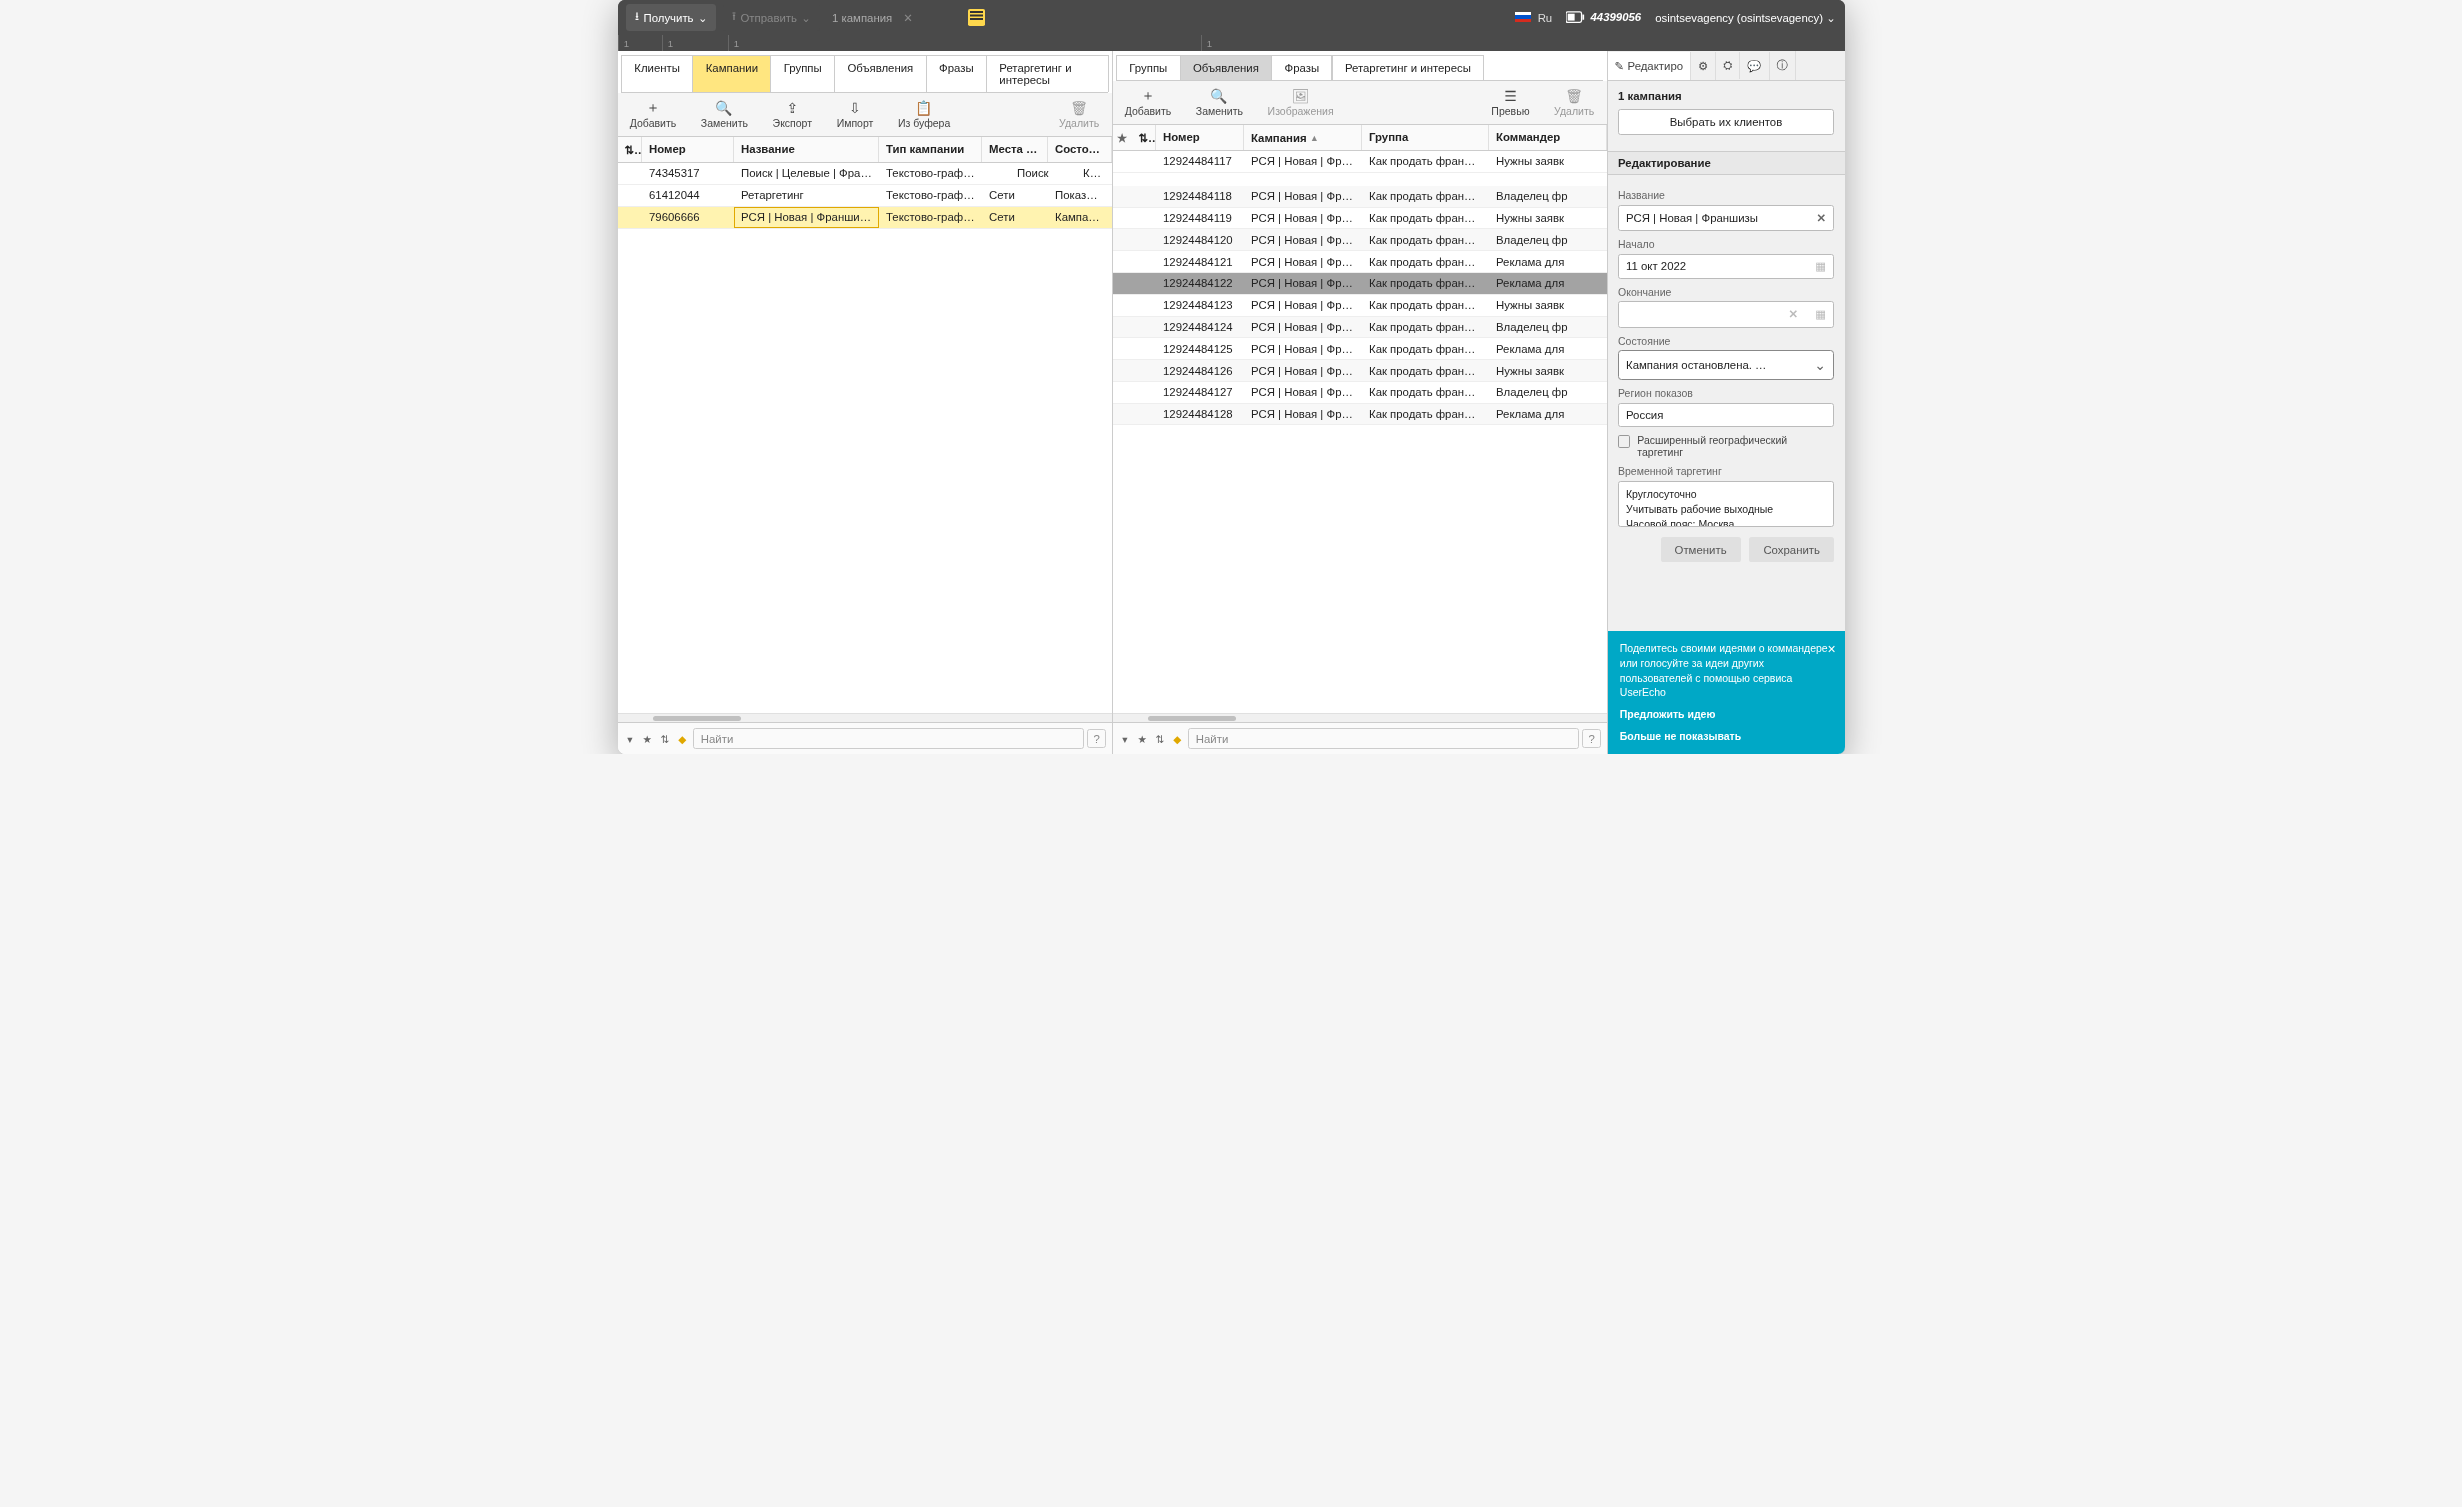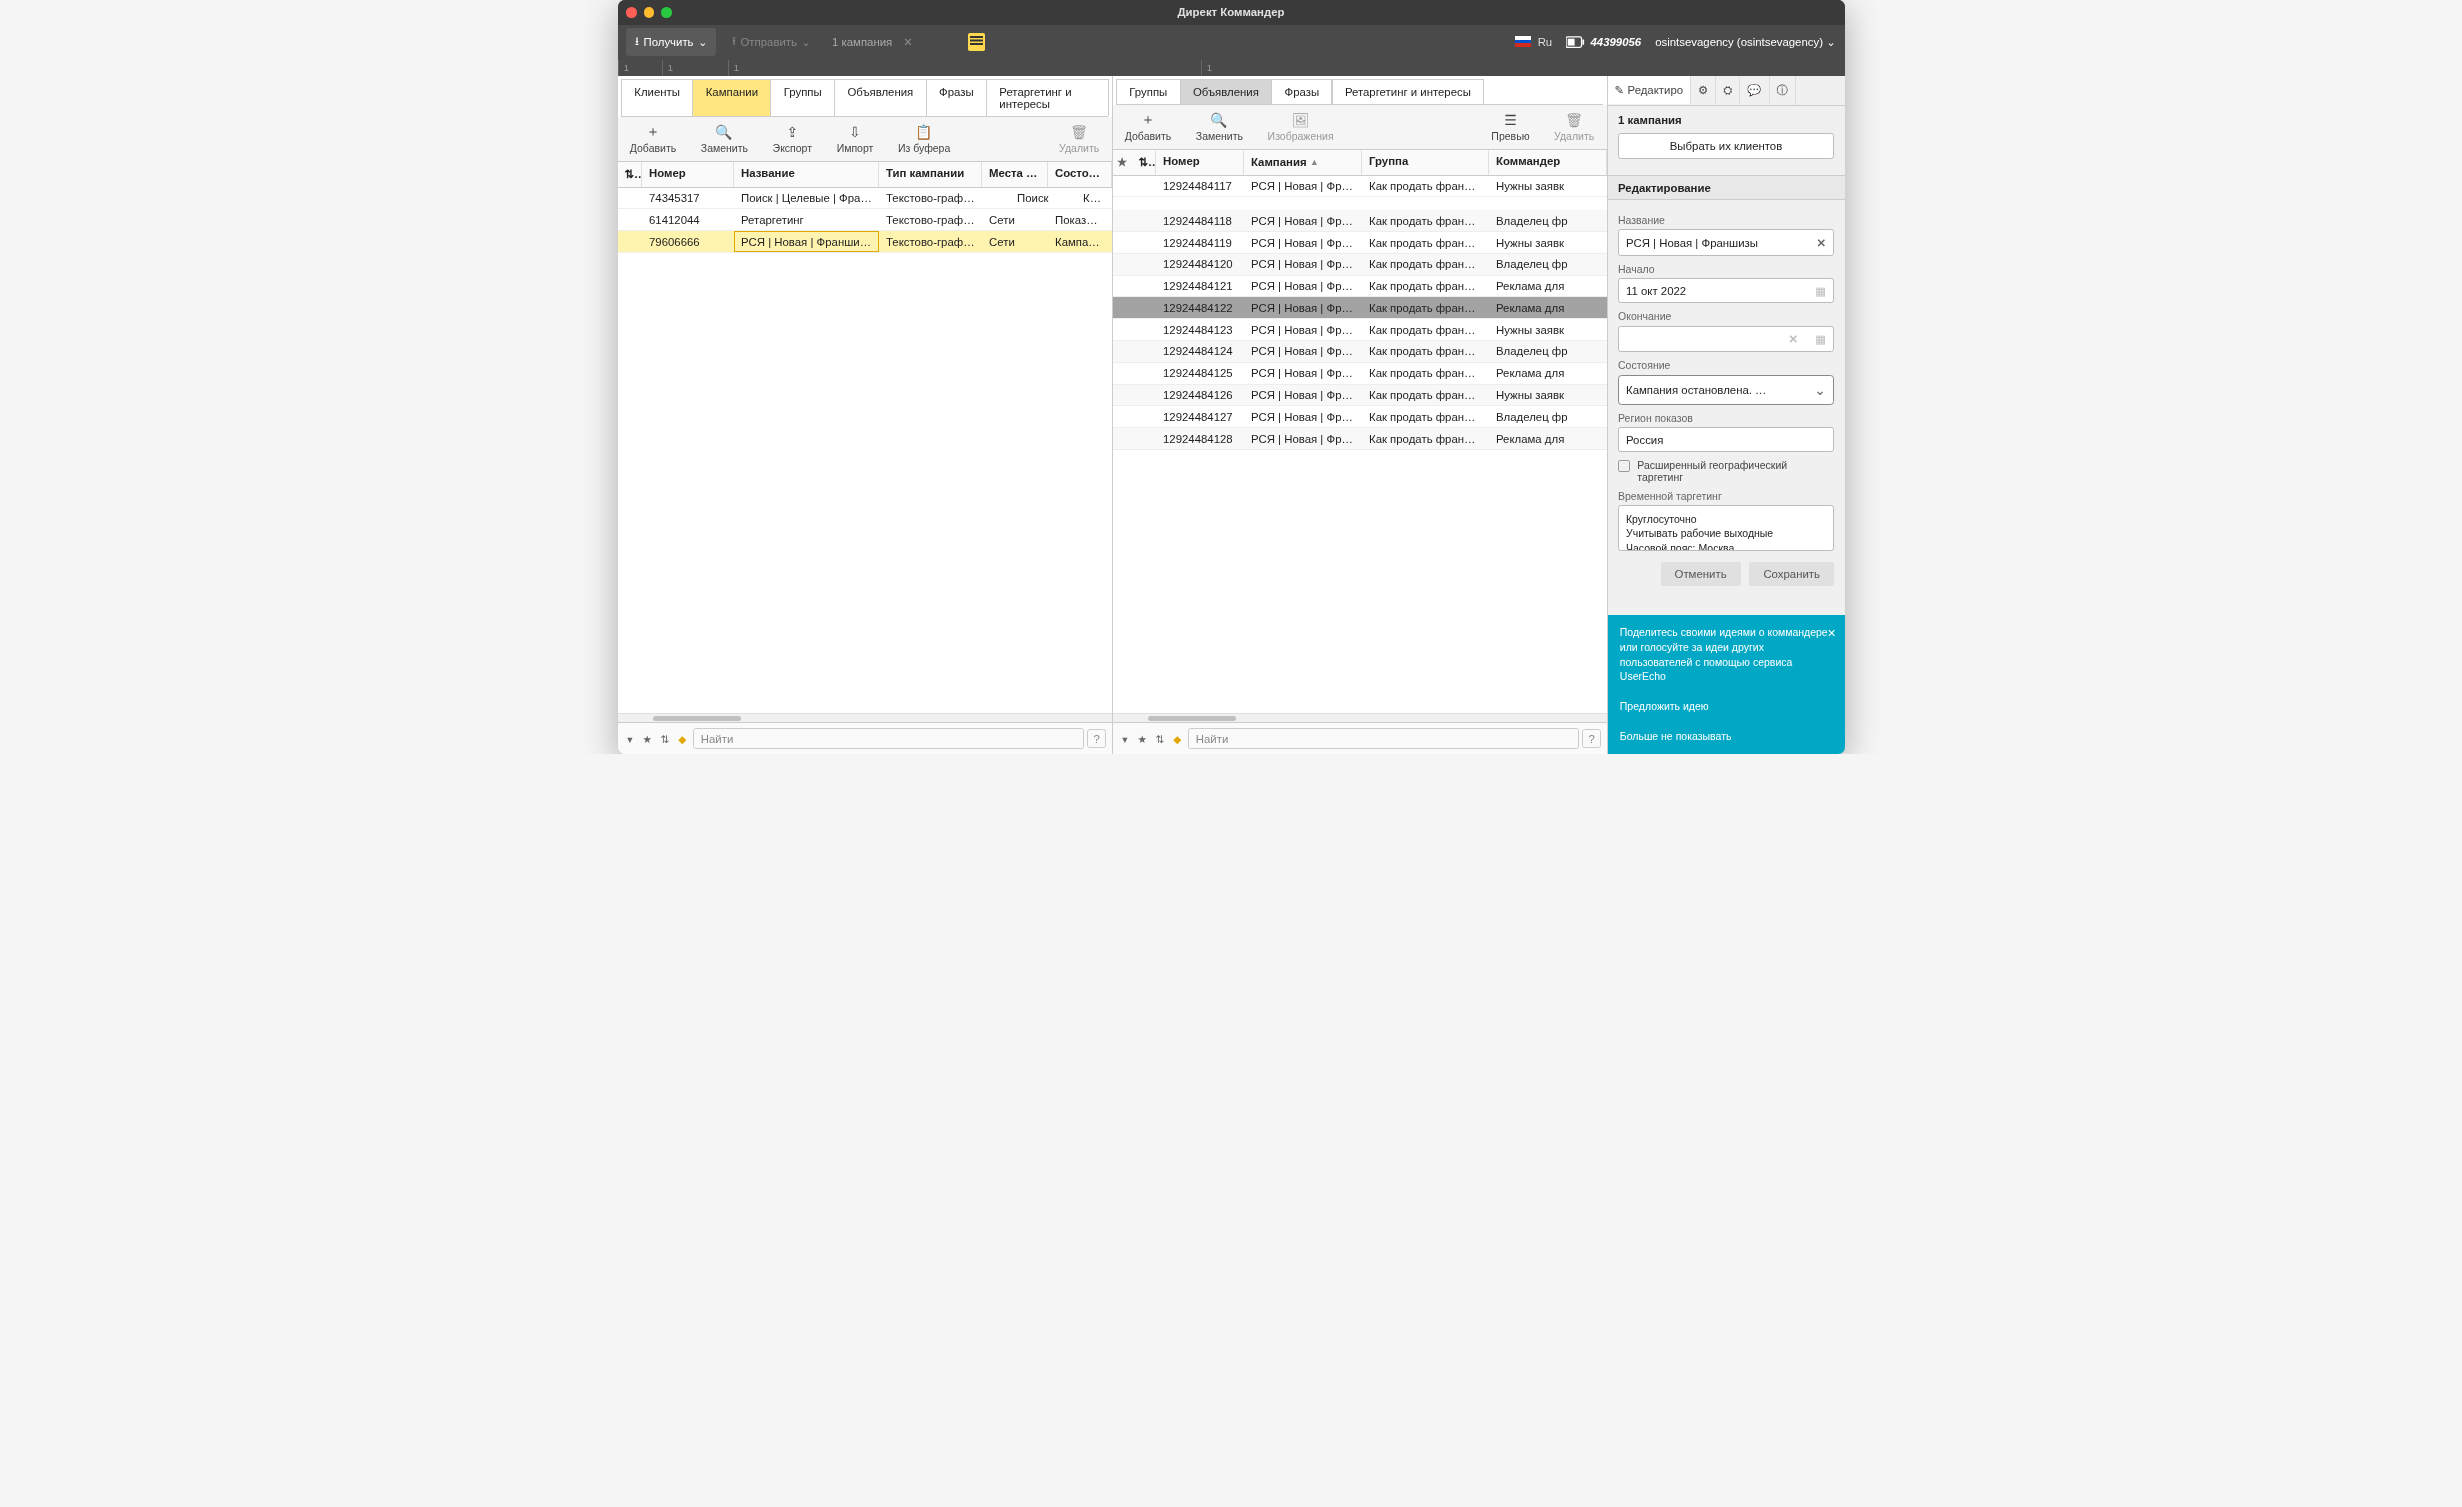--- a/index.html
+++ b/index.html
@@ -73,44 +73,36 @@
 .rc-select { background: #fff; border: 0.9px solid #888; border-radius: 3.5px; padding: 6.1px 7px; display:flex; align-items:center; font-size:11.4px; }
 .rc-select::after { content:'⌄'; margin-left:auto; color:#666; font-size:14px; }
 .rc-check { display:flex; gap:7px; align-items:flex-start; margin-top:7px; font-size:10.5px; color:#444; }
 .rc-check .box { width:12.3px; height:12.3px; border:0.9px solid #999; border-radius:1.8px; margin-top:0.9px; flex-shrink:0; }
 .rc-multiline { background:#fff; border:0.9px solid #bbb; border-radius:2.6px; padding:5.3px 7px; font-size:10.5px; line-height:1.4; height:46px; overflow:hidden; }
 .rc-actions { display:flex; gap:8.8px; justify-content:flex-end; margin-top:10.5px; }
 .rc-actbtn { background:#e0e0e0; border-radius:2.6px; padding:6.1px 14px; font-size:11.4px; color:#555; }
 
 .promo { background:#00a8c6; color:#fff; padding:10.5px 12.3px; font-size:10.5px; line-height:1.4; position:relative; }
 .promo .close { position:absolute; right:8.8px; top:8.8px; cursor:pointer; font-size:14px; }
-.promo a { color:#fff; font-weight:400; display:block; margin-top:15px; }
+.promo a { color:#fff; font-weight:700; display:block; margin-top:7px; }
 
 .scrollbar-h { height:8.8px; background:#f0f0f0; position:relative; border-top:0.9px solid #e0e0e0;}
 .scrollbar-h::before{content:'';position:absolute;left:35px;width:88px;top:1.8px;height:5.3px;background:#c0c0c0;border-radius:2.6px;}
 
 svg{display:block;}
 .sort-arrow{color:#888; font-size:8.8px; margin-left:3.5px;}
 .star-col{width:19px; display:flex; align-items:center; justify-content:center; color:#999;}
 .hdr-star{width:19px;padding:5.3px 0;text-align:center;color:#666;}
 .section-hdr { font-weight: 600; font-size: 11.4px; margin: 5.3px -10.5px 7px -10.5px; padding: 5.3px 10.5px; background:#e8e8e8; border-top:0.9px solid #ccc; border-bottom:0.9px solid #ccc;}
 </style>
 </head>
 <body>
 
 <div class="window">
 
-  <div class="titlebar">
-    <div class="traffic">
-      <div class="dot dot-r"></div>
-      <div class="dot dot-y"></div>
-      <div class="dot dot-g"></div>
-    </div>
-    <div class="title">Директ Коммандер</div>
-  </div>
 
   <div class="topbar">
     <div class="tb-btn">
       <span>⭳</span>
       <span>Получить</span>
       <span>⌄</span>
     </div>
     <div class="tb-btn disabled">
       <span>⭱</span>
       <span>Отправить</span>

